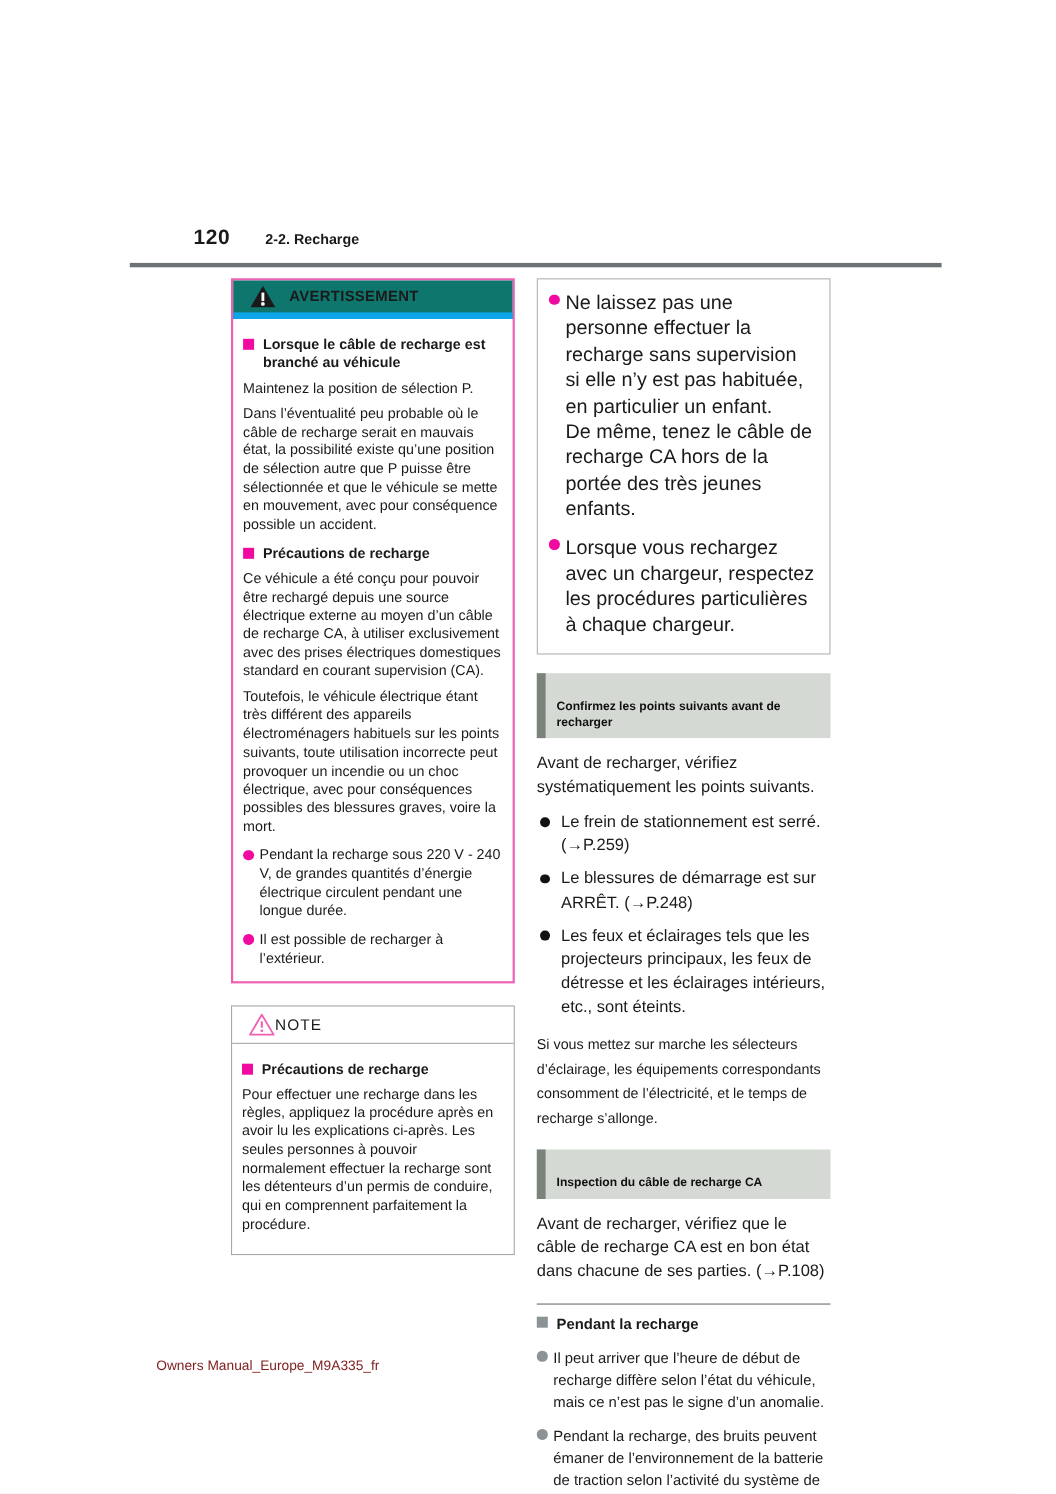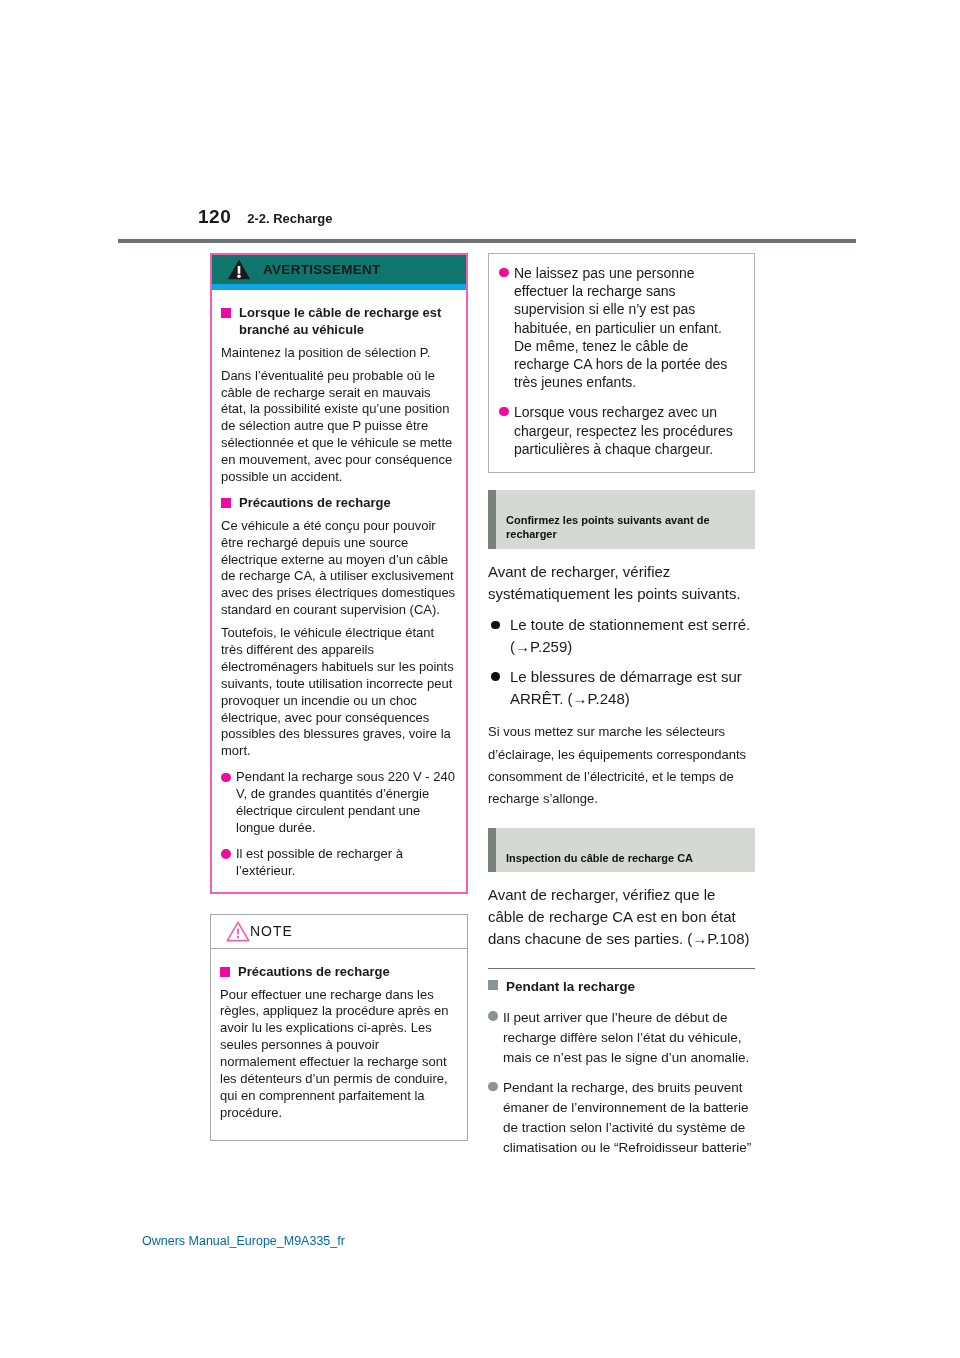--- a/index.html
+++ b/index.html
@@ -9,22 +9,22 @@
     width: 960px; height: 1358px;
     margin: 0 auto;
     background: #ffffff;
     font-family: "Liberation Sans", "DejaVu Sans", sans-serif;
     color: #1a1a1a;
     overflow: hidden;
   }
 
   
   .page-head {
-    position: absolute; top: 206px; left: 198px;
-    display: flex; align-items: baseline; gap: 16px;
+    position: absolute; top: 206px; left: 176px;
+    display: flex; align-items: baseline; gap: 32px;
   }
   .page-num { font-size: 19px; font-weight: bold; letter-spacing: 0.5px; }
   .chapter  { font-size: 13px; font-weight: bold; }
   .top-rule {
     position: absolute; top: 239px; left: 118px;
     width: 738px; height: 4px; background: #6d7374;
   }
 
   
   .col-left  { position: absolute; left: 210px; top: 253px; width: 258px; }
@@ -44,21 +44,21 @@
   .note-box { border: 1px solid #a8a8a8; background: #fff; margin-top: 20px; }
   .note-head {
     display: flex; align-items: center; 
     padding: 6px 8px 6px 15px; border-bottom: 1px solid #a8a8a8; min-height: 28px;
   }
   .note-head .ttl { font-size: 14px; letter-spacing: 1px; }
   .note-body { padding: 6px 9px 12px 9px; font-size: 13px; line-height: 1.3; }
 
   
   .cont-box { border: 1px solid #b2b2b2; background: #fff; padding: 10px 12px 14px 10px;
-              font-size: 14px; line-height: 1.3; }
+              font-size: 18px; line-height: 1.3; }
 
   
   .subhead { position: relative; padding-left: 18px; font-weight: bold; margin: 9px 0 6px 0; }
   .subhead .sq { position: absolute; left: 0; top: 3px; width: 10px; height: 10px; }
   .sq.magenta { background: #f00aa0; }
   .sq.gray    { background: #8b9396; }
   .warning-body p, .note-body p { margin: 6px 0; }
 
   .m-bullet { position: relative; padding-left: 15px; margin: 9px 0 0 0; }
   .m-bullet .dot {
@@ -88,21 +88,21 @@
   .gray-note { font-size: 13.5px; line-height: 1.48; }
   .gray-note .subhead { margin: 6px 0 4px 0; font-size: 13.5px; }
   .gray-note .m-bullet { margin-top: 11px; }
 
   
   .tri-icon { width: 24px; height: 21px; flex: 0 0 auto; display: block; }
 
   
   .doc-footer {
     position: absolute; left: 142px; top: 1234px;
-    font-size: 12.5px; color: #0369a1;
+    font-size: 12.5px; color: #7f1d1d;
   }
   .watermark {
     position: absolute; right: 16px; top: 1386px;
     font-size: 29px; color: #9b9b9b; letter-spacing: 0.5px;
   }
 </style>
 </head>
 <body>
 
 <div class="page">
@@ -182,25 +182,29 @@
         <span class="dot magenta"></span>
         <p>Lorsque vous rechargez avec un chargeur, respectez les procédures particulières à chaque chargeur.</p>
       </div>
     </div>
 
     <h2 class="section-head">Confirmez les points suivants avant de recharger</h2>
     <p class="main-p">Avant de recharger, vérifiez systématiquement les points suivants.</p>
 
     <div class="k-bullet">
       <span class="dot-k"></span>
-      <span>Le toute de stationnement est serré. (→P.259)</span>
+      <span>Le frein de stationnement est serré. (→P.259)</span>
     </div>
     <div class="k-bullet">
       <span class="dot-k"></span>
       <span>Le blessures de démarrage est sur ARRÊT. (→P.248)</span>
+    </div>
+    <div class="k-bullet">
+      <span class="dot-k"></span>
+      <span>Les feux et éclairages tels que les projecteurs principaux, les feux de détresse et les éclairages intérieurs, etc., sont éteints.</span>
     </div>
 
     <p class="small-p">Si vous mettez sur marche les sélecteurs d’éclairage, les équipements correspondants consomment de l’électricité, et le temps de recharge s’allonge.</p>
 
     <h2 class="section-head">Inspection du câble de recharge CA</h2>
     <p class="main-p">Avant de recharger, vérifiez que le câble de recharge CA est en bon état dans chacune de ses parties. (→P.108)</p>
 
     <hr class="divider">
 
     <div class="gray-note">

